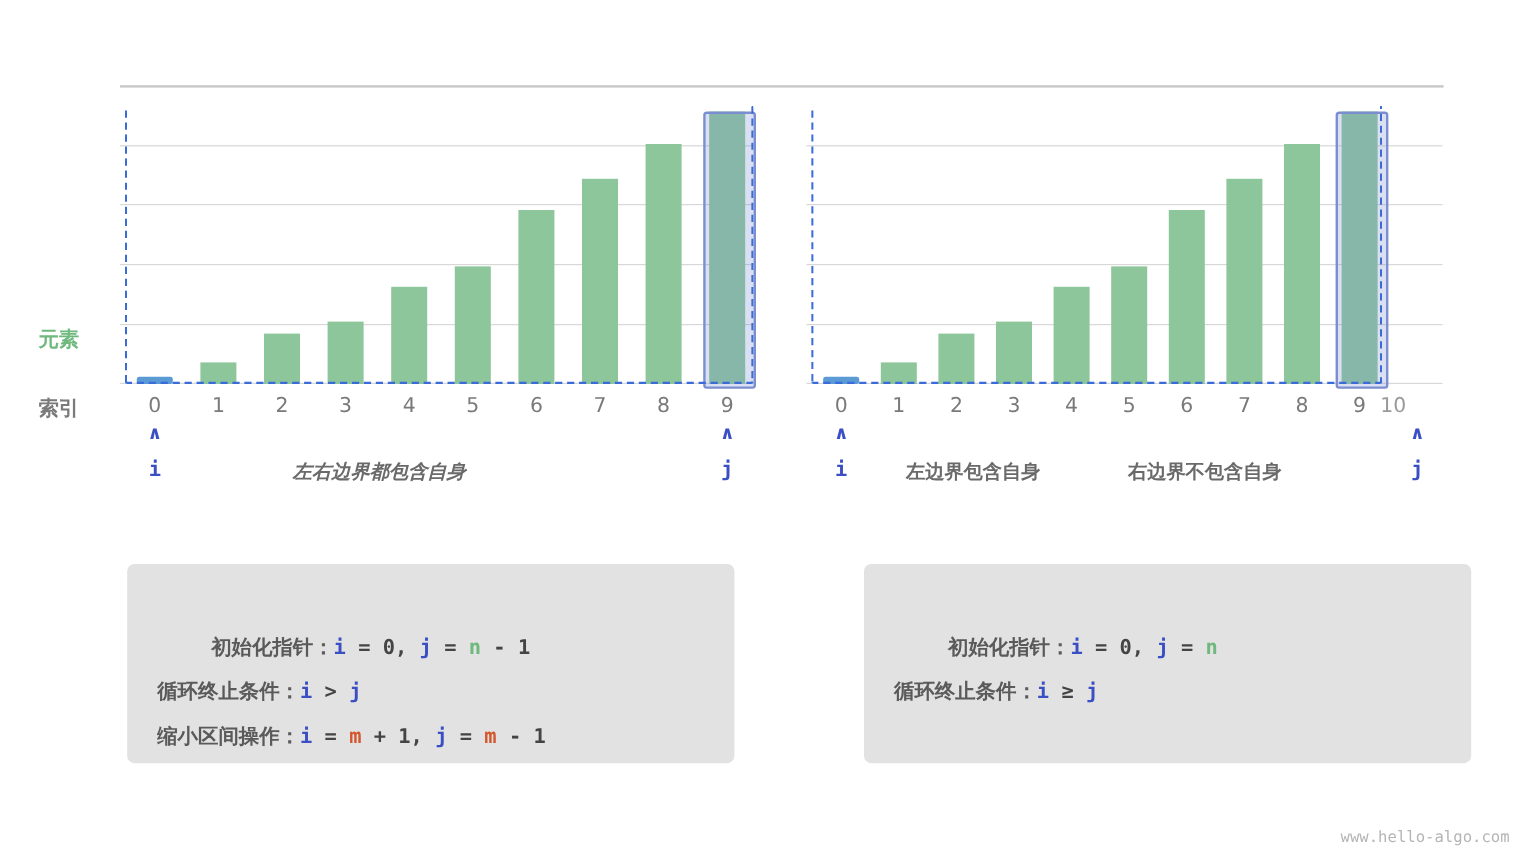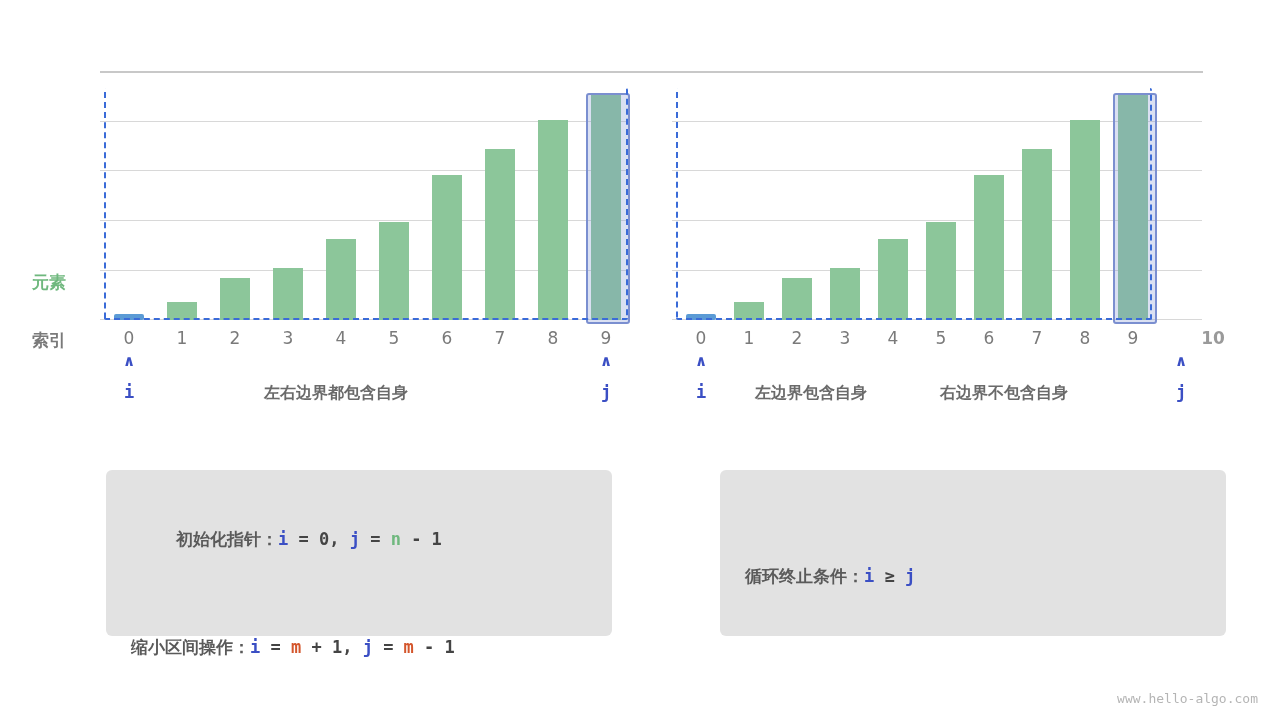--- a/index.html
+++ b/index.html
@@ -92,28 +92,31 @@
   <div class="tick" style="left:432px;top:328px;">6</div>
   <div class="tick" style="left:485px;top:328px;">7</div>
   <div class="tick" style="left:538px;top:328px;">8</div>
   <div class="tick" style="left:591px;top:328px;">9</div>
 
   <div class="caret" style="left:119px;top:352px;">∧</div>
   <div class="ptr" style="left:119px;top:382px;">i</div>
   <div class="caret" style="left:596px;top:352px;">∧</div>
   <div class="ptr" style="left:596px;top:382px;">j</div>
 
-  <div class="note" style="left:264px;top:383px;">左右边界都包含自身</div>
+  <div class="note" style="left:244px;top:383px;font-style:italic;">左右边界都包含自身</div>
 
   <div class="infobox" style="left:106px;top:470px;width:506px;height:166px;"></div>
 
   <div class="inforow" style="left:176px;top:528px;">
     <span class="lbl">初始化指针：</span><span class="mono v-op"><span class="v-i">i</span> = 0, <span class="v-j">j</span> = <span class="v-n">n</span> - 1</span>
   </div>
-  <div class="inforow" style="left:131px;top:602px;margin-top:34px;">
+  <div class="inforow" style="left:131px;top:565px;">
+    <span class="lbl">循环终止条件：</span><span class="mono v-op"><span class="v-i">i</span> &gt; <span class="v-j">j</span></span>
+  </div>
+  <div class="inforow" style="left:131px;top:602px;">
     <span class="lbl">缩小区间操作：</span><span class="mono v-op"><span class="v-i">i</span> = <span class="v-m">m</span> + 1, <span class="v-j">j</span> = <span class="v-m">m</span> - 1</span>
   </div>
 </div>
 
 <div class="panel" id="panel-right">
 
   <div class="chart" id="chart-right" style="left:52px;top:71px;width:530px;height:249px;">
     <div class="grid-line" style="top:50px;width:530px;"></div>
     <div class="grid-line" style="top:99px;width:530px;"></div>
     <div class="grid-line" style="top:149px;width:530px;"></div>
@@ -141,30 +144,33 @@
   <div class="tick" style="left:66px;top:328px;">0</div>
   <div class="tick" style="left:114px;top:328px;">1</div>
   <div class="tick" style="left:162px;top:328px;">2</div>
   <div class="tick" style="left:210px;top:328px;">3</div>
   <div class="tick" style="left:258px;top:328px;">4</div>
   <div class="tick" style="left:306px;top:328px;">5</div>
   <div class="tick" style="left:354px;top:328px;">6</div>
   <div class="tick" style="left:402px;top:328px;">7</div>
   <div class="tick" style="left:450px;top:328px;">8</div>
   <div class="tick" style="left:498px;top:328px;">9</div>
-  <div class="tick dim" style="left:578px;top:328px;font-weight:bold;">10</div>
+  <div class="tick dim" style="left:526px;top:328px;">10</div>
 
   <div class="caret" style="left:71px;top:352px;">∧</div>
   <div class="ptr" style="left:71px;top:382px;">i</div>
   <div class="caret" style="left:551px;top:352px;">∧</div>
   <div class="ptr" style="left:551px;top:382px;">j</div>
 
   <div class="note" style="left:135px;top:383px;">左边界包含自身</div>
   <div class="note" style="left:320px;top:383px;">右边界不包含自身</div>
 
   <div class="infobox" style="left:100px;top:470px;width:506px;height:166px;"></div>
 
+  <div class="inforow" style="left:170px;top:528px;">
+    <span class="lbl">初始化指针：</span><span class="mono v-op"><span class="v-i">i</span> = 0, <span class="v-j">j</span> = <span class="v-n">n</span></span>
+  </div>
   <div class="inforow" style="left:125px;top:565px;">
     <span class="lbl">循环终止条件：</span><span class="mono v-op"><span class="v-i">i</span> ≥ <span class="v-j">j</span></span>
   </div>
 </div>
 
 <div class="footer">www.hello-algo.com</div>
 
 </body></html>

